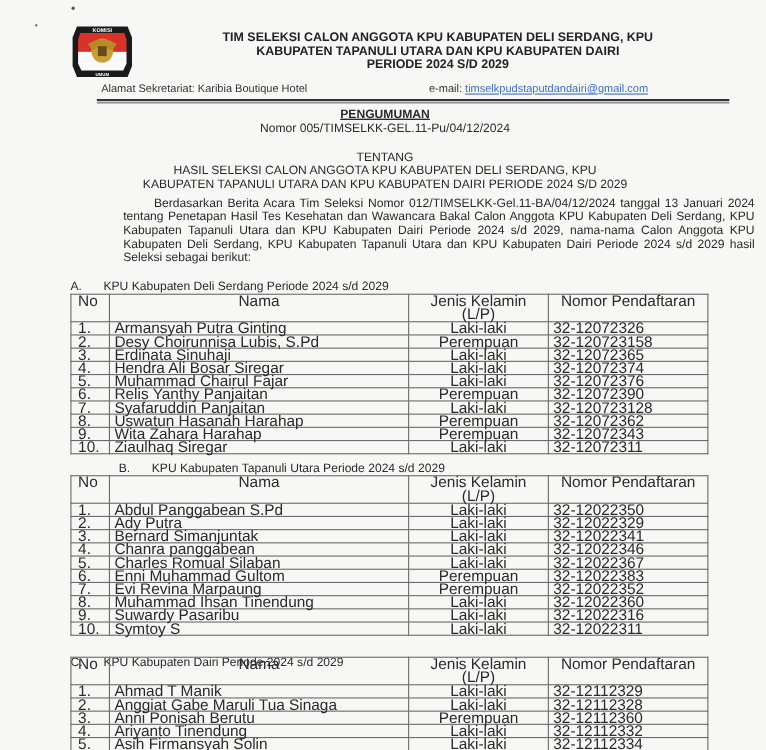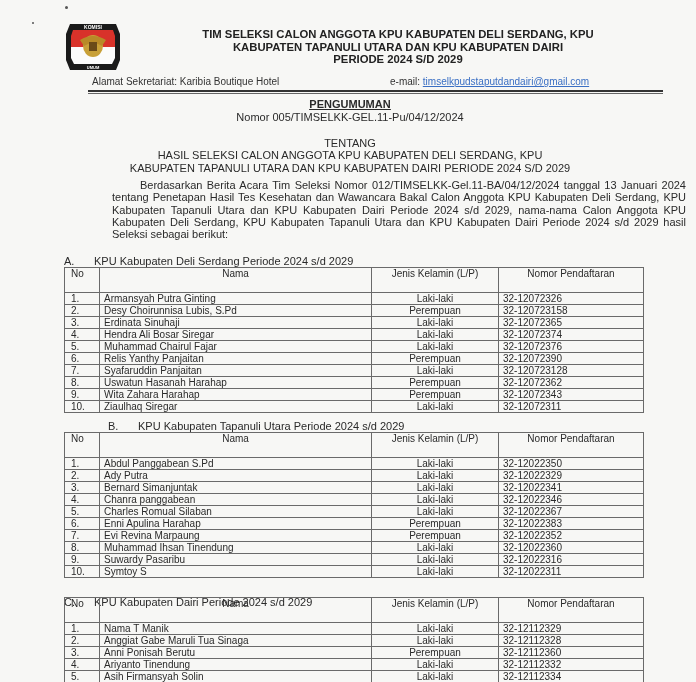--- a/index.html
+++ b/index.html
@@ -42,21 +42,21 @@
     }
     .para .indent { display: inline-block; width: 28px; }
 
     .section-label {
       position: absolute; left: 64px; font-size: 11px; color: #2a2a2a;
     }
     .section-label .letter { display: inline-block; width: 30px; }
 
     table.list {
       position: absolute; left: 64px; width: 580px;
-      border-collapse: collapse; font-size: 10px; color: #2a2a2a;
+      border-collapse: collapse; font-size: 14px; color: #2a2a2a;
     }
     table.list td, table.list th {
       border: 1px solid #6a6a6a; padding: 0 4px; height: 11px; line-height: 11px;
       font-weight: normal;
     }
     table.list th { vertical-align: top; line-height: 11.5px; }
     table.list .c-no { width: 24px; text-align: left; padding-left: 6px; }
     table.list .c-name { width: 263px; text-align: left; }
     table.list .c-sex { width: 118px; text-align: center; }
     table.list .c-reg { }
@@ -221,21 +221,21 @@
           <td class="c-reg">32-12022346</td>
         </tr>
         <tr>
           <td class="c-no">5.</td>
           <td class="c-name">Charles Romual Silaban</td>
           <td class="c-sex">Laki-laki</td>
           <td class="c-reg">32-12022367</td>
         </tr>
         <tr>
           <td class="c-no">6.</td>
-          <td class="c-name">Enni Apulina Harahap</td>
+          <td class="c-name">Enni Muhammad Gultom</td>
           <td class="c-sex">Perempuan</td>
           <td class="c-reg">32-12022383</td>
         </tr>
         <tr>
           <td class="c-no">7.</td>
           <td class="c-name">Evi Revina Marpaung</td>
           <td class="c-sex">Perempuan</td>
           <td class="c-reg">32-12022352</td>
         </tr>
         <tr>
@@ -267,21 +267,21 @@
         <tr class="head">
       <th class="c-no">No</th>
       <th class="c-name">Nama</th>
       <th class="c-sex">Jenis Kelamin (L/P)</th>
       <th class="c-reg">Nomor Pendaftaran</th>
     </tr>
     </tbody>
       <tbody>
         <tr>
           <td class="c-no">1.</td>
-          <td class="c-name">Nama T Manik</td>
+          <td class="c-name">Ahmad T Manik</td>
           <td class="c-sex">Laki-laki</td>
           <td class="c-reg">32-12112329</td>
         </tr>
         <tr>
           <td class="c-no">2.</td>
           <td class="c-name">Anggiat Gabe Maruli Tua Sinaga</td>
           <td class="c-sex">Laki-laki</td>
           <td class="c-reg">32-12112328</td>
         </tr>
         <tr>

